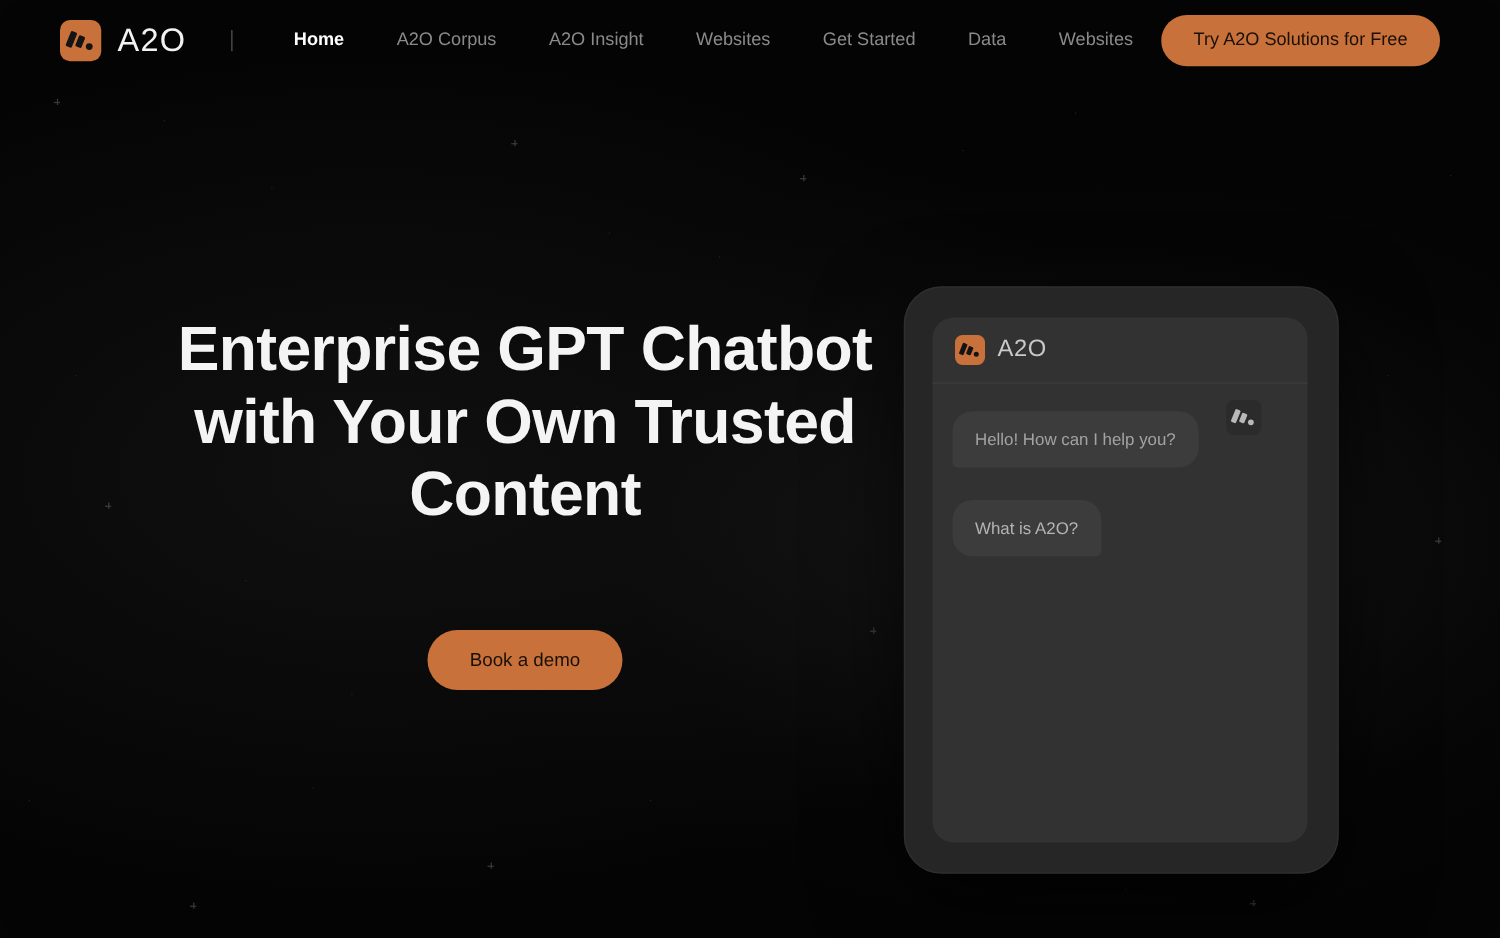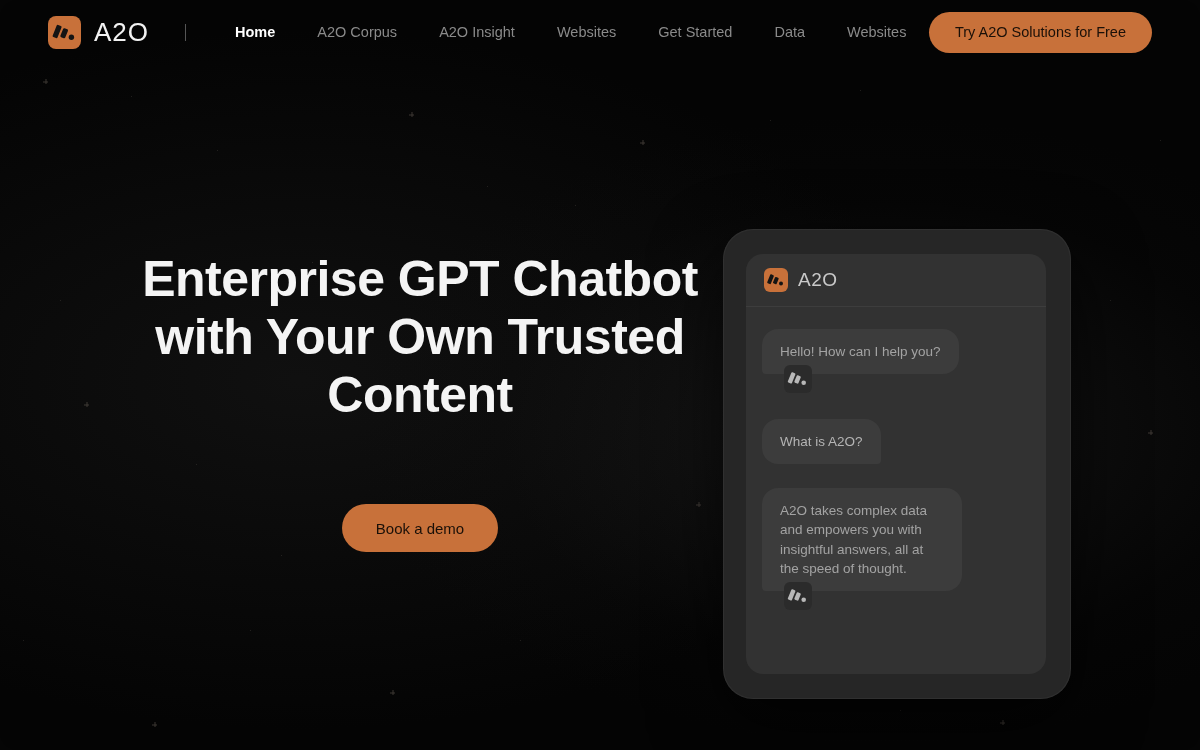--- a/index.html
+++ b/index.html
@@ -111,21 +111,21 @@
 
   .bubble { font-size:13.5px; line-height:1.42; color:#a3a3a3; }
   .bubble.bot {
     background:#3c3c3c; border-radius:16px 16px 16px 4px;
     padding:13px 18px; display:inline-block; max-width:255px;
   }
   .bubble.user {
     background:#3c3c3c; border-radius:16px 16px 4px 16px;
     padding:13px 18px; display:inline-block; color:#b4b4b4;
   }
-  .row-left { display:flex; flex-direction:column; align-items:flex-start; }
+  .row-left { display:flex; align-items:flex-start;text-align:right; }
   .row-right { display:flex; flex-direction:column; align-items:flex-start; }
   .avatar {
     width:28px; height:28px; border-radius:6px; background:#2b2b2b;
     position:relative; margin-top:-9px; margin-left:22px; z-index:2;
   }
   .avatar svg { position:absolute; inset:0; width:100%; height:100%; }
   .gap-a { height:26px; }
   .gap-b { height:24px; }
 </style>
 </head>
@@ -231,30 +231,18 @@
         </div>
 
         <div class="gap-a"></div>
 
         <div class="row-right">
           <div class="bubble user">What is A2O?</div>
         </div>
 
         <div class="gap-b"></div>
 
-        <div class="row-left">
-          <div class="bubble bot" style="max-width:200px;">A2O takes complex data and empowers you with insightful answers, all at the speed of thought.</div>
-          <div class="avatar">
-            <svg viewBox="0 0 28 28">
-              <g fill="#b8b8b8">
-                <rect x="5.4" y="7.4" width="4.4" height="11" rx="1" transform="rotate(22 7.6 12.9)"></rect>
-                <rect x="11.4" y="10.5" width="4.4" height="7.9" rx="1" transform="rotate(22 13.6 14.4)"></rect>
-                <circle cx="19.7" cy="17.8" r="2.3"></circle>
-              </g>
-            </svg>
-          </div>
-        </div>
 
       </div>
     </div>
   </div>
 
 </div>
 
 </body></html>

